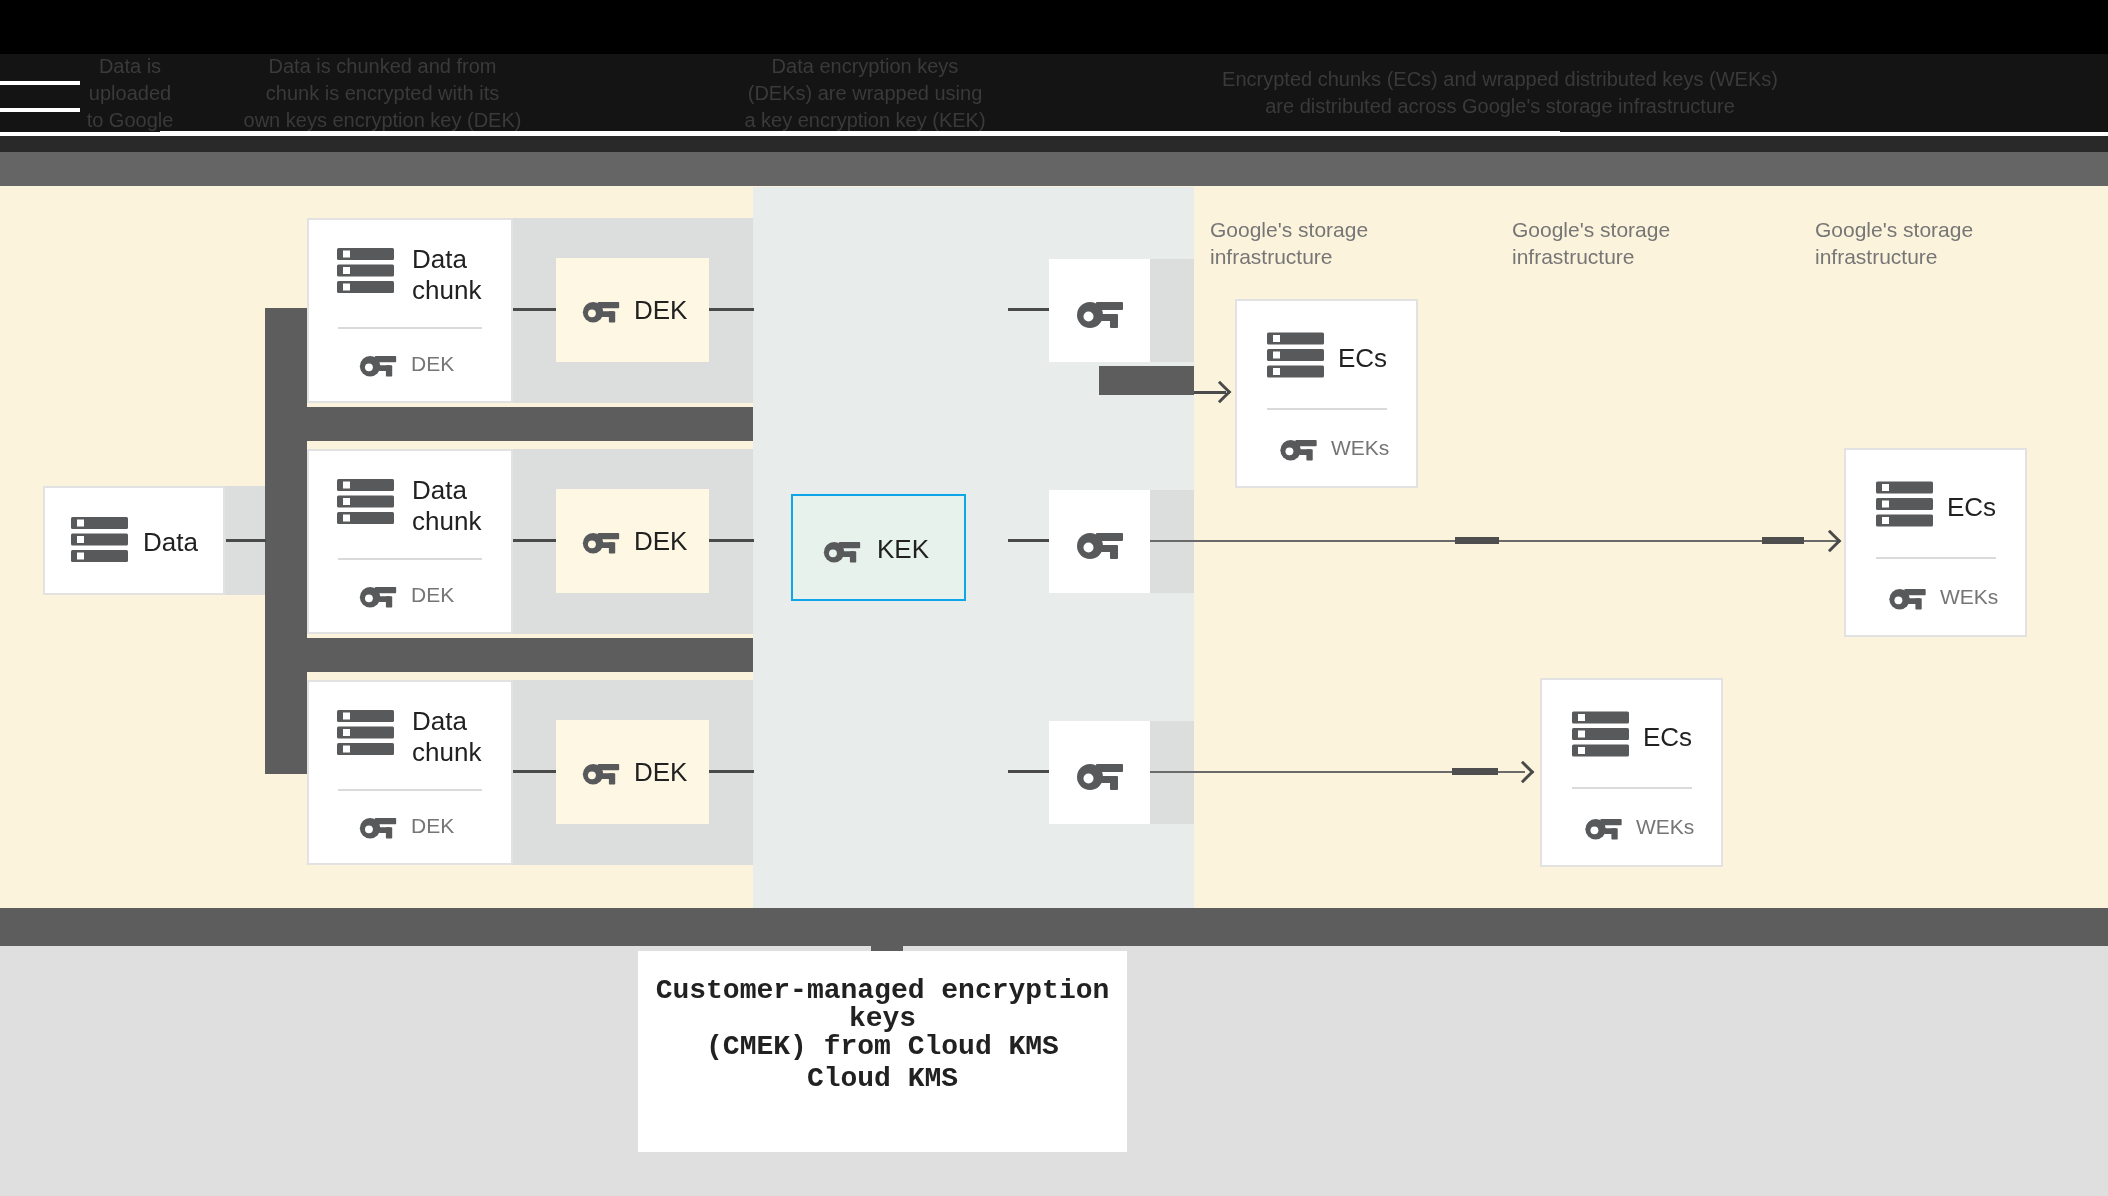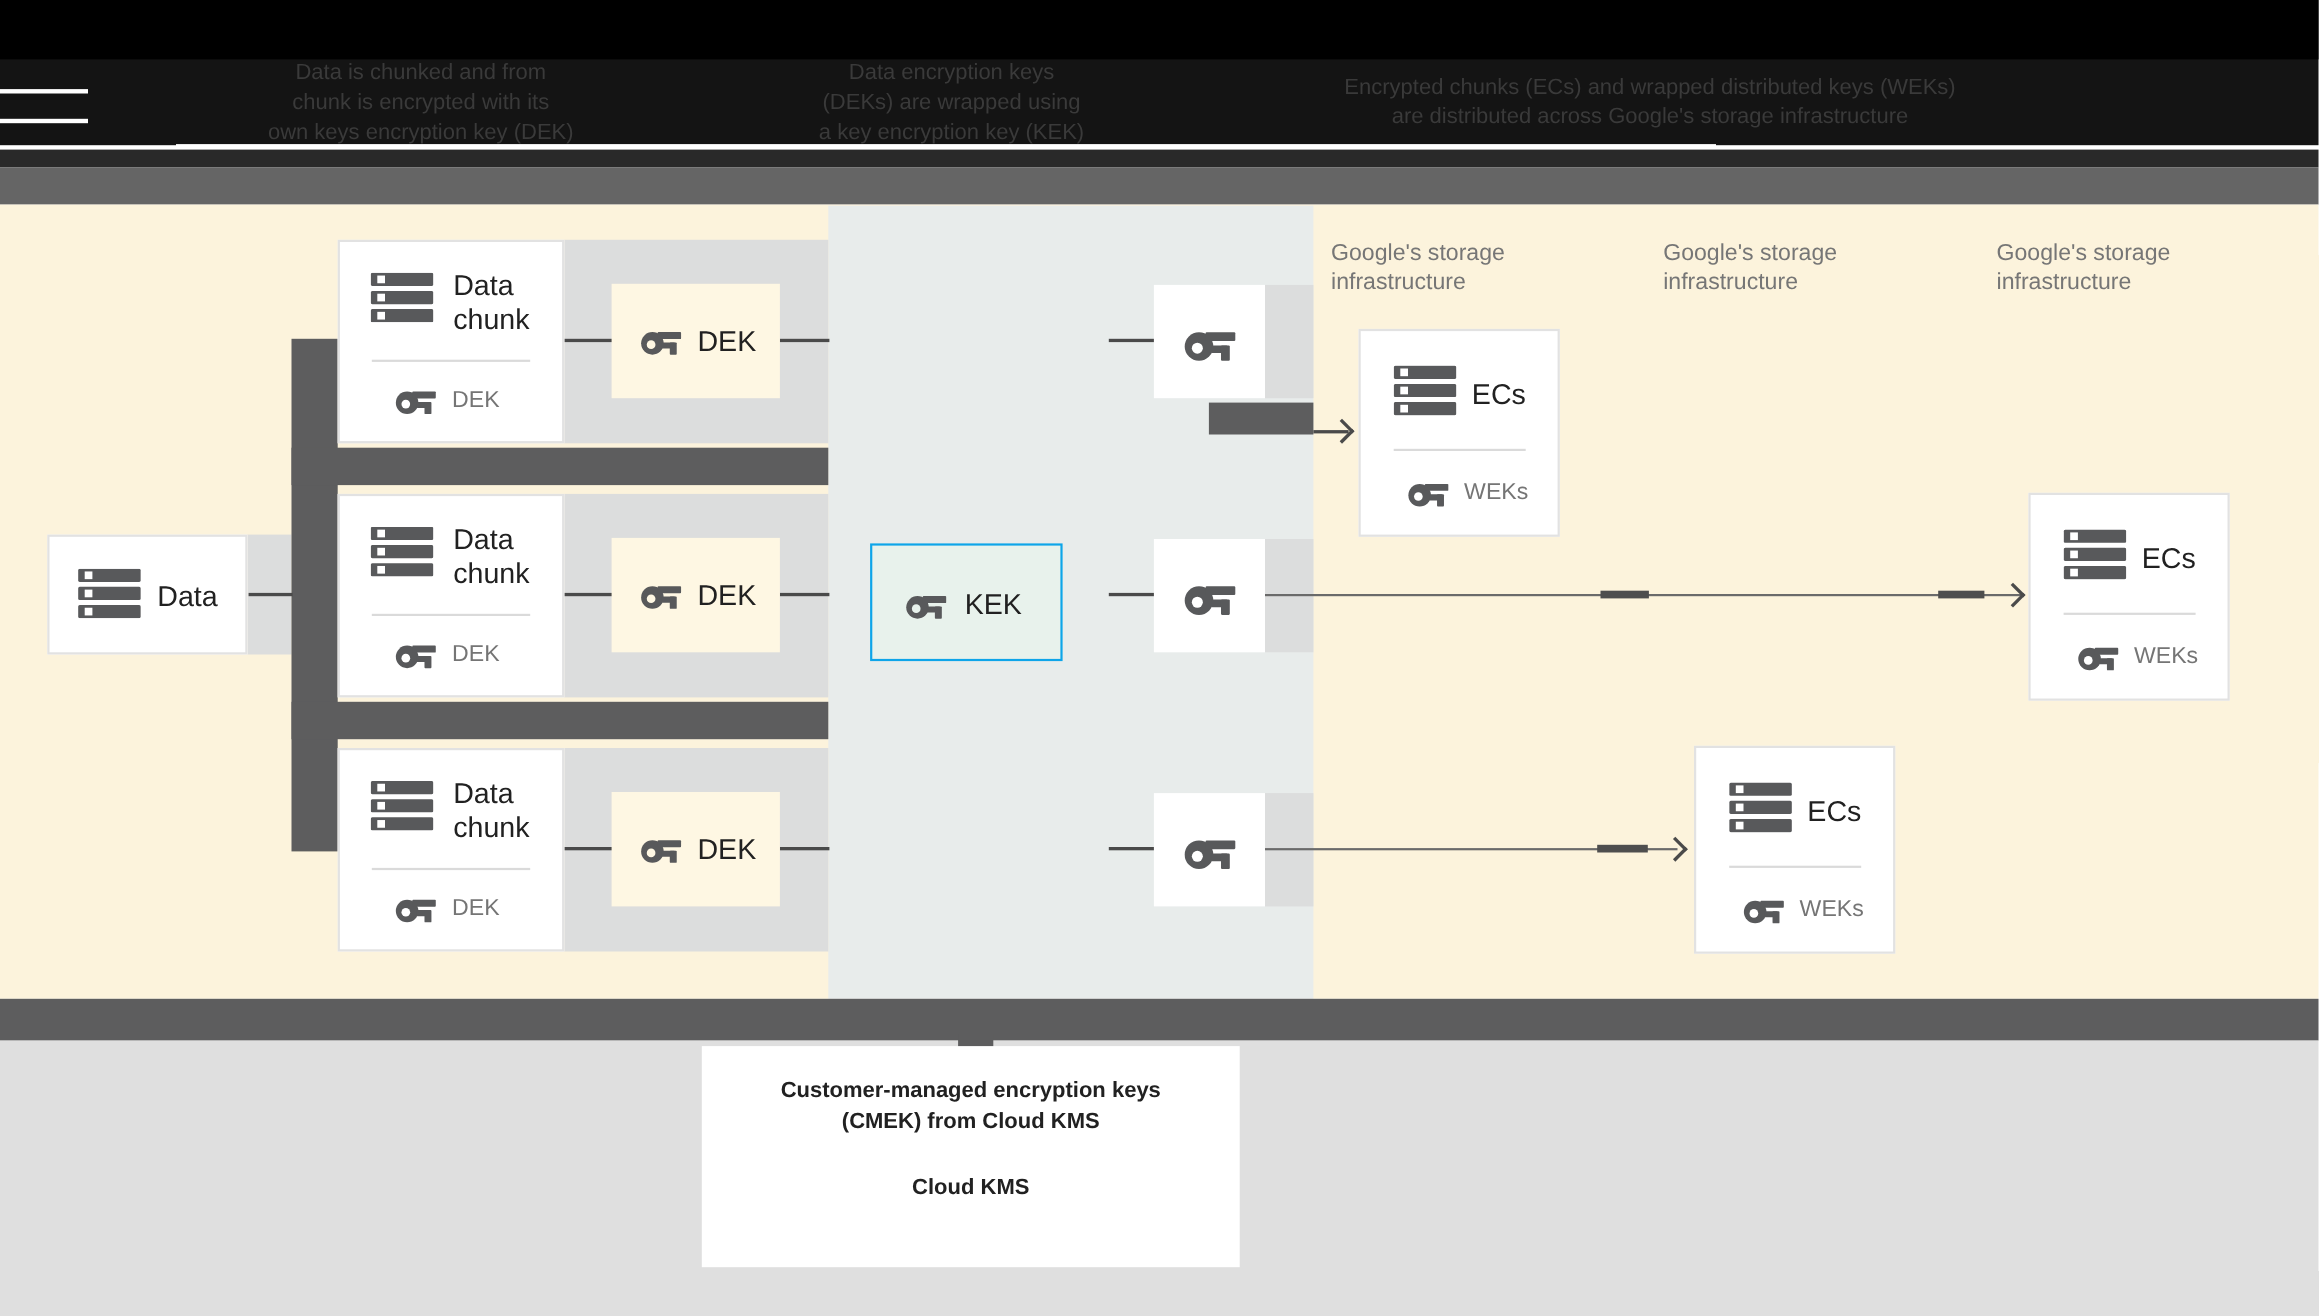--- a/index.html
+++ b/index.html
@@ -29,35 +29,40 @@
   .box-dek{background:#FEF7E3;}
   .box-kek{background:#E8F2EC;border:2px solid #0ea5e9;box-sizing:border-box;}
   .box-key{background:#ffffff;}
   .lbl-main{color:#212121;font-size:26px;line-height:31px;}
   .lbl-gray{color:#757575;font-size:21px;}
   .divider{background:#DADADA;height:2px;}
   .storage-label{color:#767676;font-size:21px;line-height:27px;}
   
   .footer-bg{background:#DFDFDF;}
   .info-box{background:#ffffff;}
-  .info-text{color:#212121;font-size:20px;line-height:28px;text-align:center;width:100%;}
+  .info-text{color:#212121;font-size:28px;line-height:28px;text-align:center;width:100%;font-family:Liberation Mono, monospace;}
   .b{font-weight:bold;}
 </style>
 </head>
 <body>
 
 <div id="stage">
 
   <div class="abs band-black" style="left:0;top:0;width:2108px;height:132px;"></div>
   <div class="abs band-black-top" style="left:0;top:0;width:2108px;height:54px;"></div>
   <div class="abs white-seam" style="left:0;top:81px;width:80px;height:4px;"></div>
   <div class="abs white-seam" style="left:0;top:108px;width:80px;height:4px;"></div>
   <div class="abs white-seam" style="left:160px;top:131px;width:1400px;height:5px;"></div>
   <div class="abs band-rule" style="left:0;top:136px;width:2108px;height:16px;"></div>
 
+  <div class="abs caption" style="left:30px;top:53px;width:200px;">
+    <div>Data is</div>
+    <div>uploaded</div>
+    <div>to Google</div>
+  </div>
   <div class="abs caption" style="left:225px;top:53px;width:315px;">
     <div>Data is chunked and from</div>
     <div>chunk is encrypted with its</div>
     <div>own keys encryption key (DEK)</div>
   </div>
   <div class="abs caption" style="left:710px;top:53px;width:310px;">
     <div>Data encryption keys</div>
     <div>(DEKs) are wrapped using</div>
     <div>a key encryption key (KEK)</div>
   </div>

